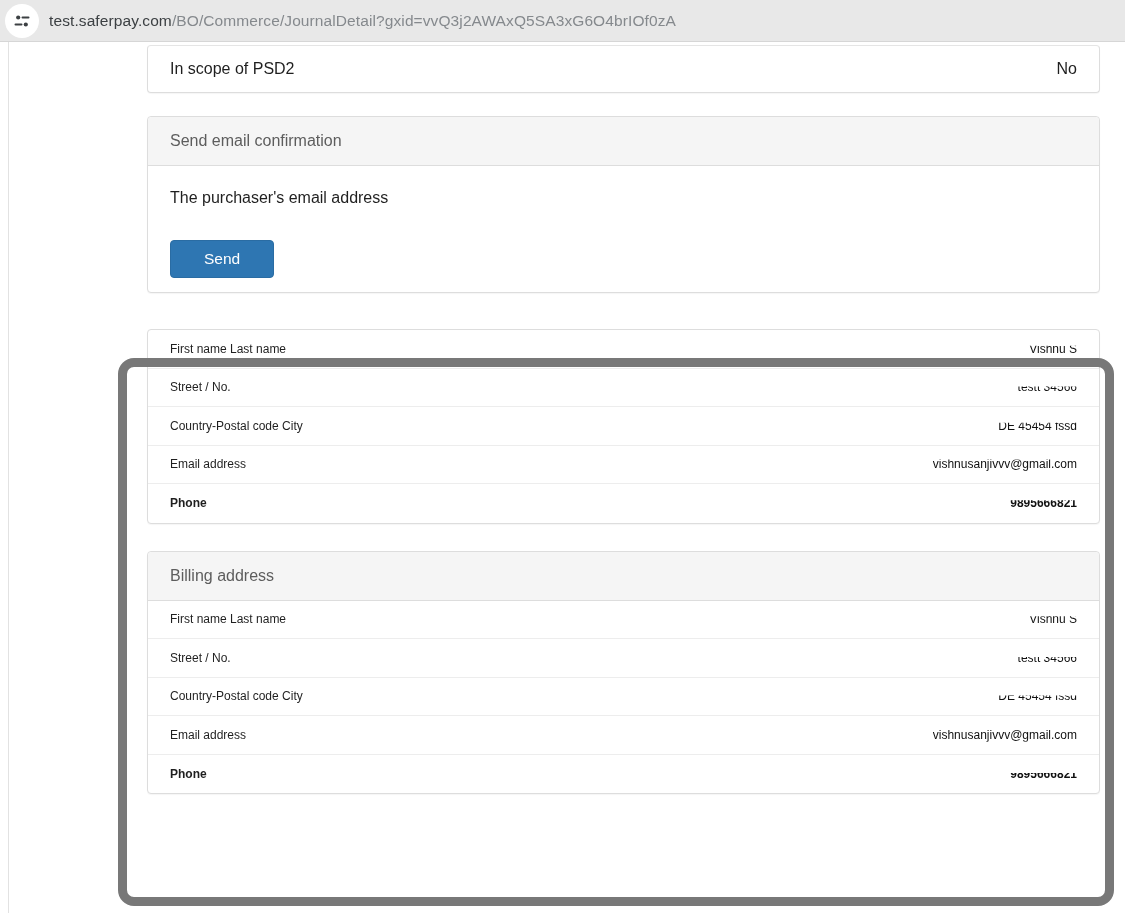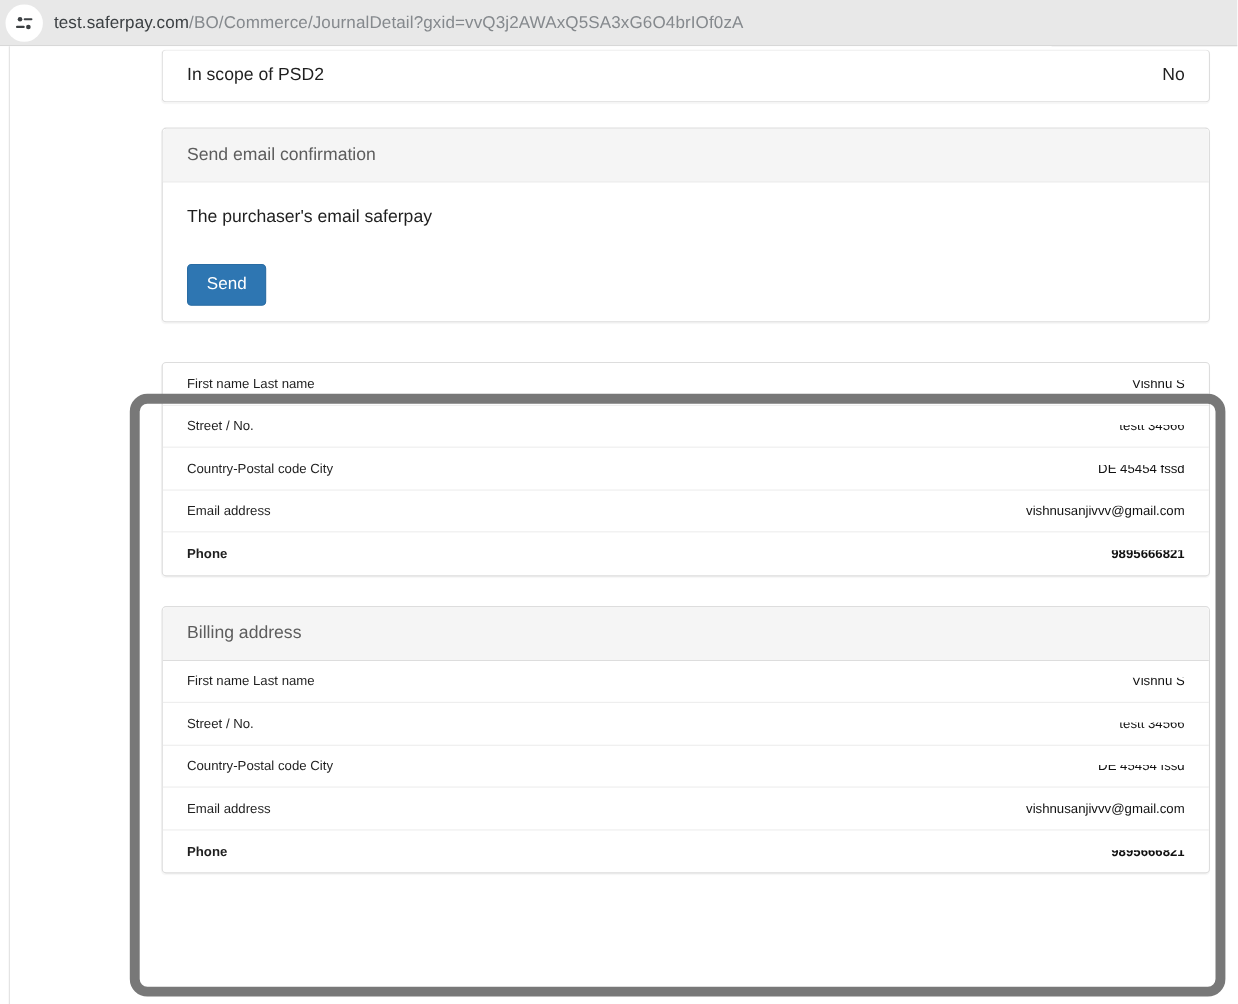--- a/index.html
+++ b/index.html
@@ -88,21 +88,21 @@
   }
   .language-select .sel-text { color: #757575; font-size: 15.5px; }
   .send-btn {
     margin-top: 22px;
     background: #2e76b2;
     color: #ffffff;
     border: 1px solid #2a6ca3;
     border-radius: 4px;
     font-size: 15.5px;
     font-family: "Liberation Sans", sans-serif;
-    padding: 9px 17px;
+    padding: 9px 33px;
     cursor: pointer;
   }
 
   
   .address-panel { margin-top: 0; }
   .delivery-panel { margin-top: 36px; }
   .billing-panel { margin-top: 27px; }
   .addr-row {
     display: flex; justify-content: space-between; align-items: center;
     padding: 8px 22px;
@@ -155,21 +155,21 @@
     <section class="panel psd2-panel">
       <div class="kv-row">
         <span class="kv-label">In scope of PSD2</span>
         <span class="kv-value">No</span>
       </div>
     </section>
 
     <section class="panel email-panel">
       <div class="panel-header">Send email confirmation</div>
       <div class="email-body">
-        <label class="field-label">The purchaser's email saferpay</label>
+        <label class="field-label">The purchaser's email address</label>
         <button class="send-btn">Send</button>
       </div>
     </section>
 
     <section class="panel address-panel delivery-panel">
       <div class="addr-row">
         <span class="addr-label">First name Last name</span>
         <span class="addr-value clip-m">Vishnu S</span>
       </div>
       <div class="addr-row">

